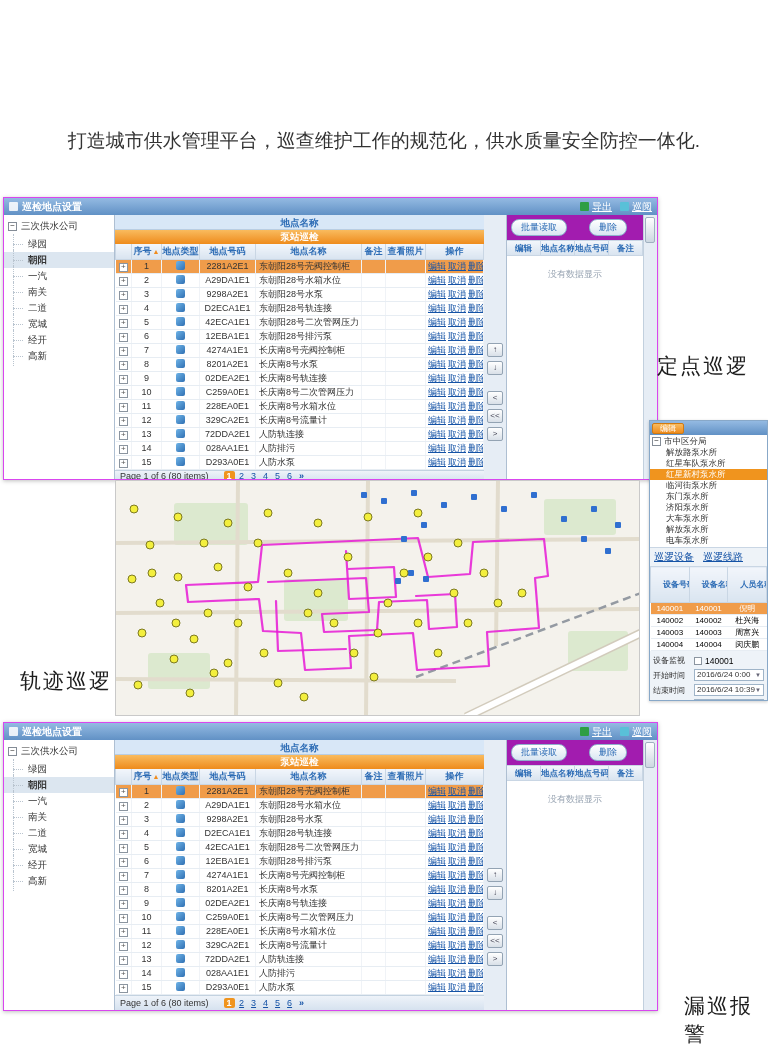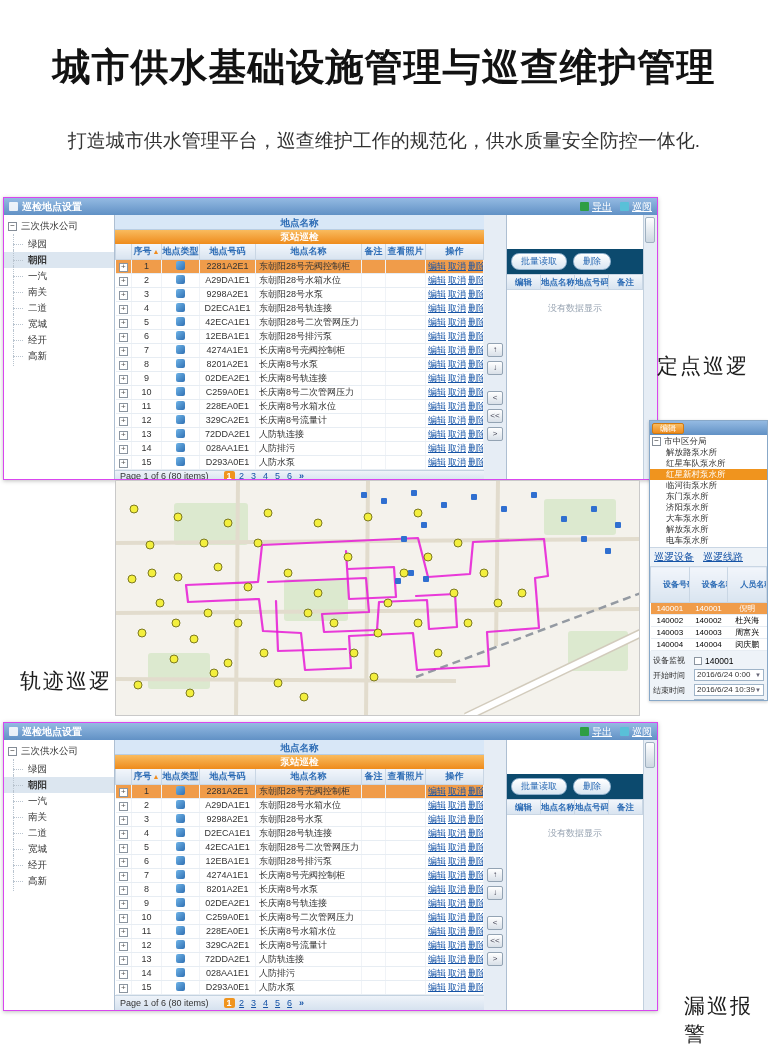--- a/index.html
+++ b/index.html
@@ -69,21 +69,21 @@
 
   .mover { width:22px; display:flex; flex-direction:column; align-items:center;
            padding-top:128px; gap:4px; background:#e6edf5; }
   .mv { width:16px; height:14px; font-size:8px; line-height:1; border:1px solid #93a3b3;
         background:linear-gradient(#ffffff,#d9e0e8); border-radius:2px; padding:0; color:#445;
         cursor:pointer; }
   .mv.gap { margin-top:12px; }
 
   .rpane { width:137px; background:#fff; border-left:1px solid #aebfd2; display:flex;
            flex-direction:column; overflow:hidden; }
-  .rpane-btns { display:flex; gap:6px; padding:4px; background:#0c4a6e; border-bottom:1px solid #c9d6e4;margin-top:34px; }
+  .rpane-btns { display:flex; gap:22px; padding:4px; background:#a21caf; border-bottom:1px solid #c9d6e4; }
   .rbtn { font-size:9px; height:17px; padding:0 9px; border:1px solid #8fb0cc; border-radius:8px;
           background:linear-gradient(#ffffff,#d9e6f2); color:#2d6cb5; cursor:pointer; white-space:nowrap; }
   .rgrid-head { display:flex; background:linear-gradient(#f2f6fb,#d9e4f0); border-bottom:1px solid #c9d6e4; }
   .rcol { flex:1; font-size:8.5px; color:#2d6cb5; font-weight:bold; text-align:center; height:14px;
           line-height:14px; border-right:1px solid #c9d6e4; overflow:hidden; white-space:nowrap; }
   .rempty { text-align:center; color:#98a4b2; font-size:9px; padding-top:12px; }
 
   .vscroll { width:14px; background:#e6edf5; border-left:1px solid #c2d0de; position:relative; }
   .vthumb { position:absolute; top:2px; left:1px; width:10px; height:26px;
             background:linear-gradient(#fff,#cdd8e2); border:1px solid #9fb0c0; border-radius:2px; }
@@ -133,21 +133,20 @@
               flex:none; cursor:pointer; }
   .ep-btns { display:flex; gap:9px; justify-content:center; padding-top:3px; }
   .ep-btn { font-size:14px; height:15px; padding:0 11px; border:1px solid #8fb0cc; border-radius:8px;
             background:linear-gradient(#ffffff,#d9e6f2); color:#2d6cb5; cursor:pointer; }
 </style>
 </head>
 <body>
 
 <div class="page">
 
-  <div class="title">城市供水基础设施管理与巡查维护管理</div>
   <div class="subtitle">打造城市供水管理平台，巡查维护工作的规范化，供水质量安全防控一体化.</div>
 
   <div class="win" id="panel-top">
   <div class="win-titlebar">
     <span class="win-title"><span class="win-ic"></span>巡检地点设置</span>
     <span class="win-link"><span class="ic ic-export"></span>导出</span>
     <span class="win-link"><span class="ic ic-refresh"></span>巡阅</span>
   </div>
   <div class="win-body">
     <div class="tree">

